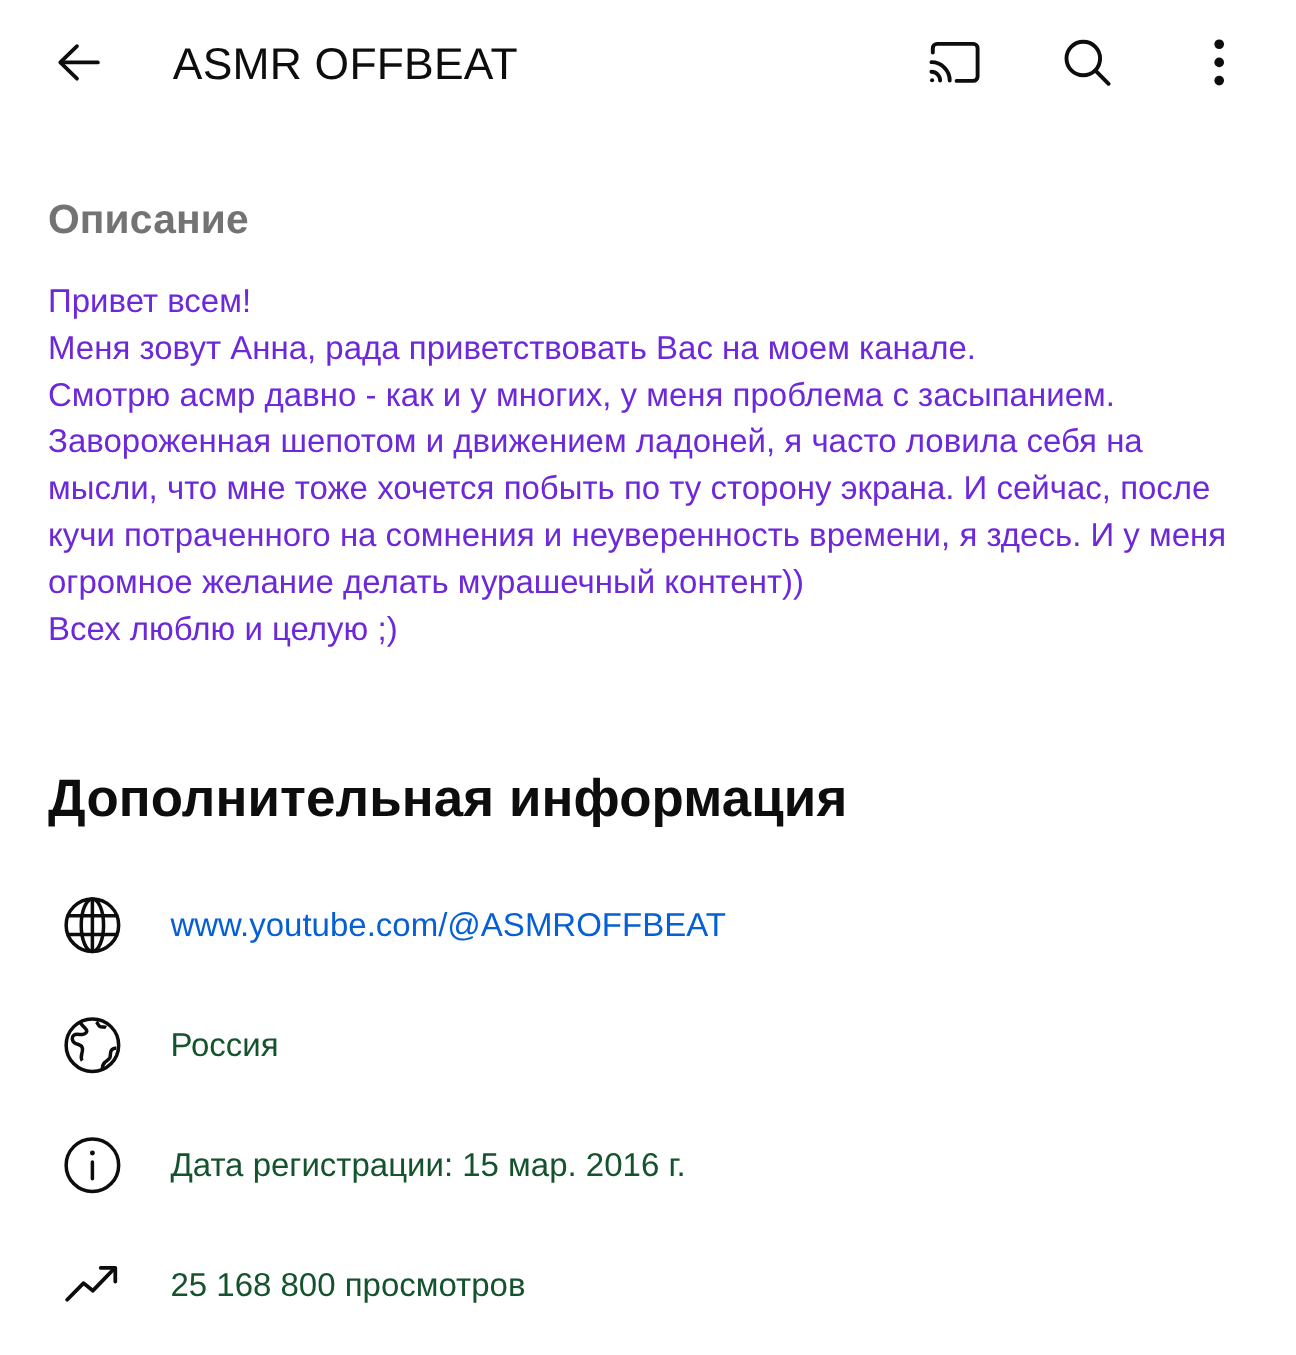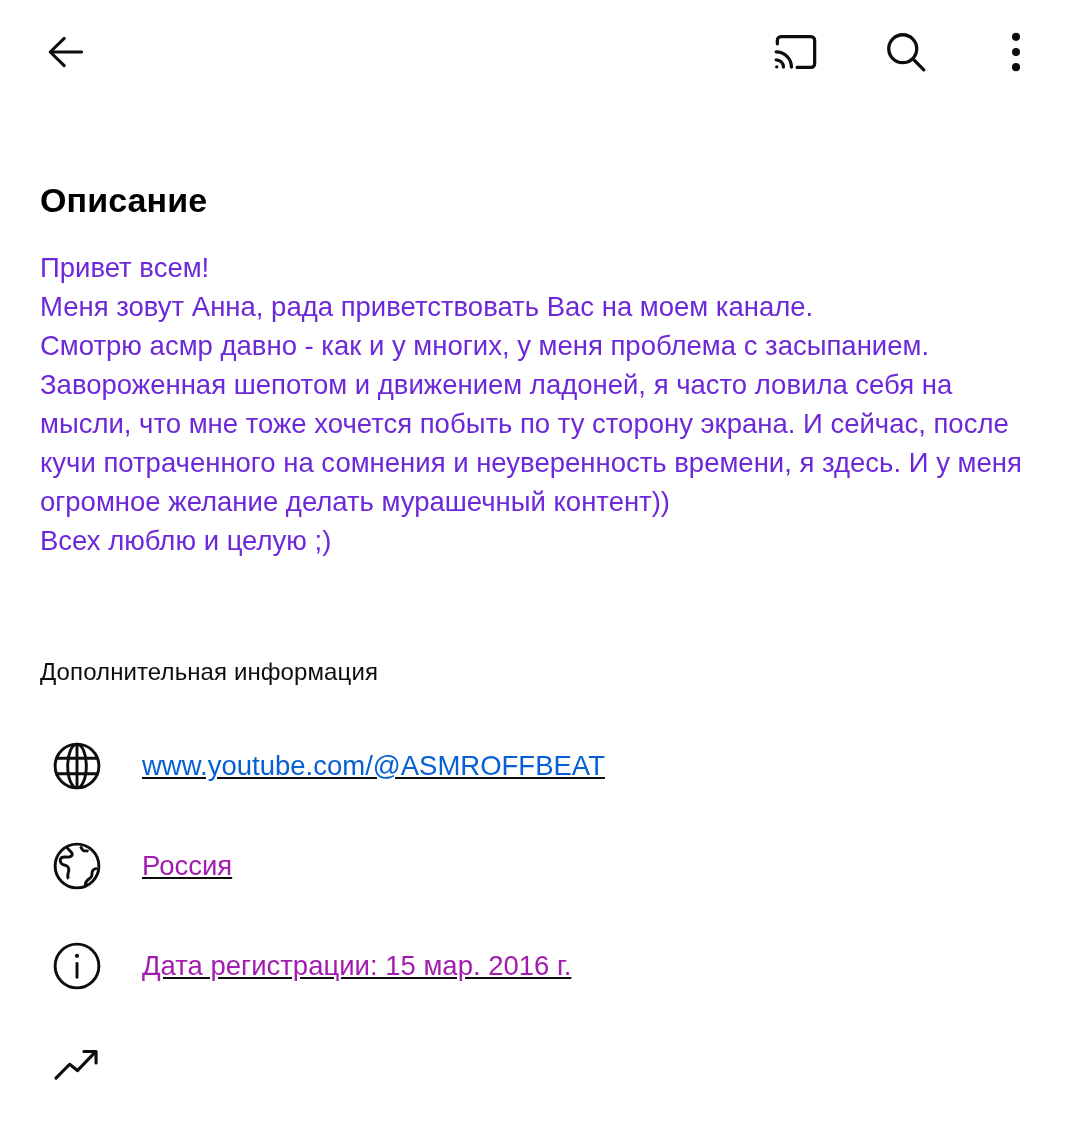--- a/index.html
+++ b/index.html
@@ -64,79 +64,79 @@
     cursor: pointer;
   }
 
   
   .content {
     padding: 0 40px;
   }
   .section-title {
     font-size: 34px;
     font-weight: 700;
-    margin: 73px 0 0 0;
+    margin: 56px 0 0 0;
     letter-spacing: 0.1px;
-    color: #000000;
+    color: #737373;
   }
   .description {
     margin-top: 28px;
     font-size: 27.5px;
     line-height: 39px;
     color: #6d28d9;
     white-space: pre-wrap;
   }
 
   .extra-title {
-    font-size: 24px;
-    font-weight: 400;
+    font-size: 44px;
+    font-weight: 700;
     margin: 98px 0 0 0;
     letter-spacing: 0.1px;
   }
 
   .meta-list {
     margin-top: 30px;
   }
   .meta-row {
     display: flex;
     align-items: center;
     min-height: 100px;
-    text-decoration: underline;
   }
   .meta-icon {
     width: 70px;
     flex: none;
     display: flex;
     align-items: center;
     justify-content: center;
     margin-left: 2px;
   }
   .meta-text {
     font-size: 27.5px;
-    color: #a21caf;
+    color: #14532d;
     margin-left: 30px;
     line-height: 36px;
   }
   .meta-text.link {
     color: #065fd4;
   }
 </style>
 </head>
 <body>
 
 <div class="appbar">
   <div class="appbar-left">
     <div class="back-btn">
       <span>
         <svg width="44" height="44" viewBox="0 0 24 24" fill="none" stroke="#0d0d0d" stroke-width="1.7" stroke-linecap="round" stroke-linejoin="round">
           <line x1="20.5" y1="12" x2="4" y2="12"></line>
           <polyline points="11,4.6 3.4,12 11,19.4"></polyline>
         </svg>
       </span>
     </div>
+    <div class="appbar-title">ASMR OFFBEAT</div>
   </div>
   <div class="appbar-actions">
     <div class="icon-btn">
       <span>
         <svg width="46" height="40" viewBox="0 0 24 21" fill="none" stroke="#0d0d0d" stroke-width="1.7" stroke-linecap="round" stroke-linejoin="round">
           <path d="M2.2 6.2V4.3a1.9 1.9 0 0 1 1.9-1.9h15.8a1.9 1.9 0 0 1 1.9 1.9v12.4a1.9 1.9 0 0 1-1.9 1.9h-7.3"></path>
           <path d="M1.6 10.4a8 8 0 0 1 8 8"></path>
           <path d="M1.6 14.6a3.8 3.8 0 0 1 3.8 3.8"></path>
           <circle cx="1.9" cy="18.3" r="0.9" fill="#0d0d0d" stroke="none"></circle>
         </svg>
@@ -211,16 +211,17 @@
       <div class="meta-text">Дата регистрации: 15 мар. 2016 г.</div>
     </div>
 
     <div class="meta-row">
       <div class="meta-icon">
         <svg width="52" height="52" viewBox="0 0 24 24" fill="none" stroke="#0d0d0d" stroke-width="1.45" stroke-linecap="round" stroke-linejoin="round">
           <polyline points="2.3,17.6 8.6,11.2 12.2,14.1 20.4,5.6"></polyline>
           <polyline points="15.2,5.3 20.8,5.3 20.8,10.6"></polyline>
         </svg>
       </div>
+      <div class="meta-text">25 168 800 просмотров</div>
     </div>
 
   </div>
 </div>
 
 </body></html>

